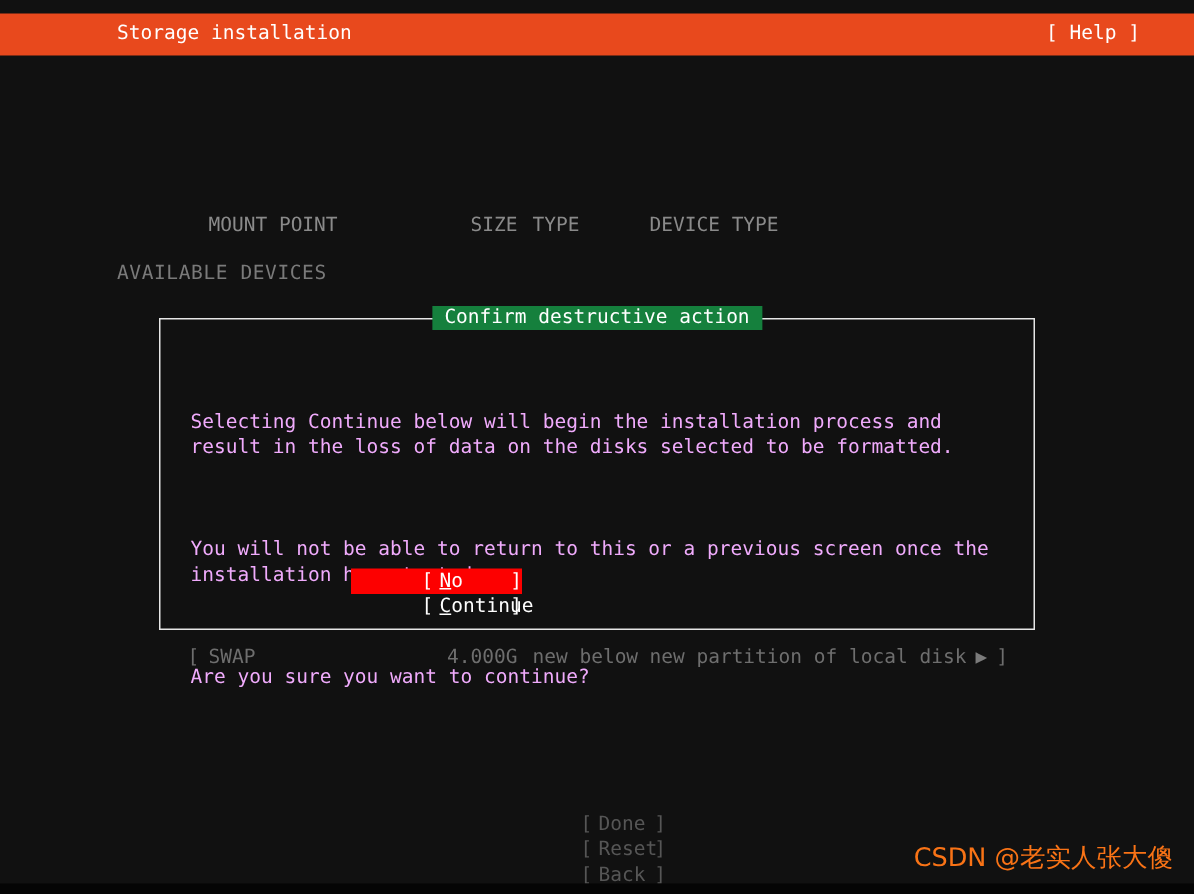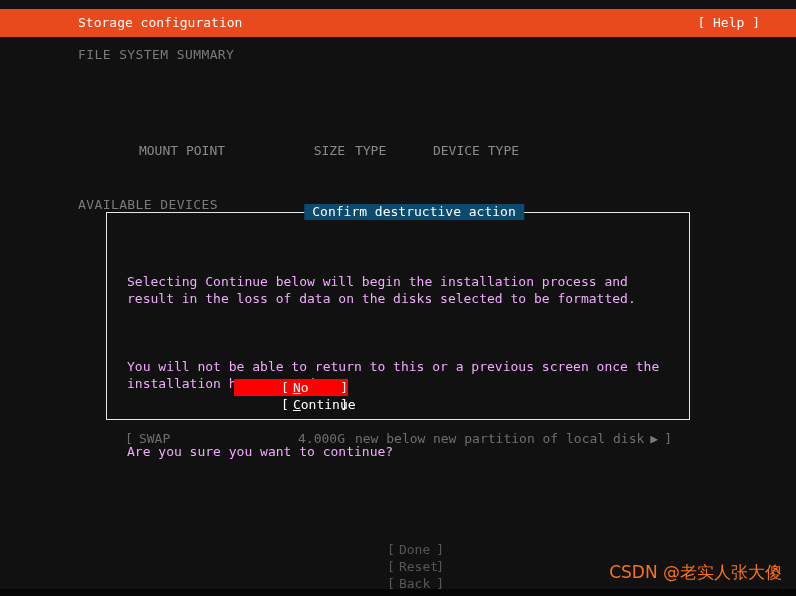--- a/index.html
+++ b/index.html
@@ -62,21 +62,21 @@
   
   .section-heading {
     position: absolute;
     color: #7a7a7a;
     font-size: 13px;
     line-height: 16px;
     white-space: pre;
     letter-spacing: 0.4px;
   }
   #fs-summary-heading { left: 78px; top: 47px; }
-  #available-devices-heading { left: 78px; top: 175px; margin-top: 22px; }
+  #available-devices-heading { left: 78px; top: 175px; }
 
   
   .fs-table {
     position: absolute;
     left: 78px; top: 79px;
     color: #6e6e6e;
     font-size: 13px;
     line-height: 16px;
     white-space: pre;
   }
@@ -98,27 +98,26 @@
     width: 584px; height: 208px;
     border: 1px solid #e6e6e6;
     background: #111111;
     box-sizing: border-box;
   }
   .dialog-title {
     position: absolute;
     left: 50%;
     top: -9px;
     transform: translateX(-50%);
-    background: #0c4a6e;
+    background: #15803d;
     color: #ffffff;
     font-size: 13px;
     line-height: 16px;
     padding: 0 8px;
     white-space: pre;
-    margin-left: 16px;
   }
   .dialog-body {
     position: absolute;
     left: 20px; top: 26px;
     width: 548px;
     color: #f0abfc;
     font-size: 13px;
     line-height: 17px;
     white-space: pre;
   }
@@ -183,25 +182,24 @@
   }
 </style>
 </head>
 <body>
 
 <div id="screen">
 
   <div class="strip-top"></div>
 
   <div class="header">
-    <span class="header-title">Storage configuration</span>
+    <span class="header-title">Storage installation</span>
     <span class="header-help">[ Help ]</span>
   </div>
 
-  <div id="fs-summary-heading" class="section-heading">FILE SYSTEM SUMMARY</div>
 
   <div class="fs-table">
 
     <span class="fs-row fs-header-row">
       <span class="hdr-pad"></span><span class="col-mount">MOUNT POINT</span><span class="col-size">SIZE</span><span class="col-type">TYPE</span><span class="col-device">DEVICE TYPE</span>
     </span>
 
     <span class="fs-row">
       <span class="bracket-l">[</span><span class="col-mount">/</span><span class="col-size">25.508G</span><span class="col-type">new ext4</span><span class="col-device">new partition of local disk</span><span class="arrow-glyph">▶</span><span class="bracket-r">]</span>
     </span>

